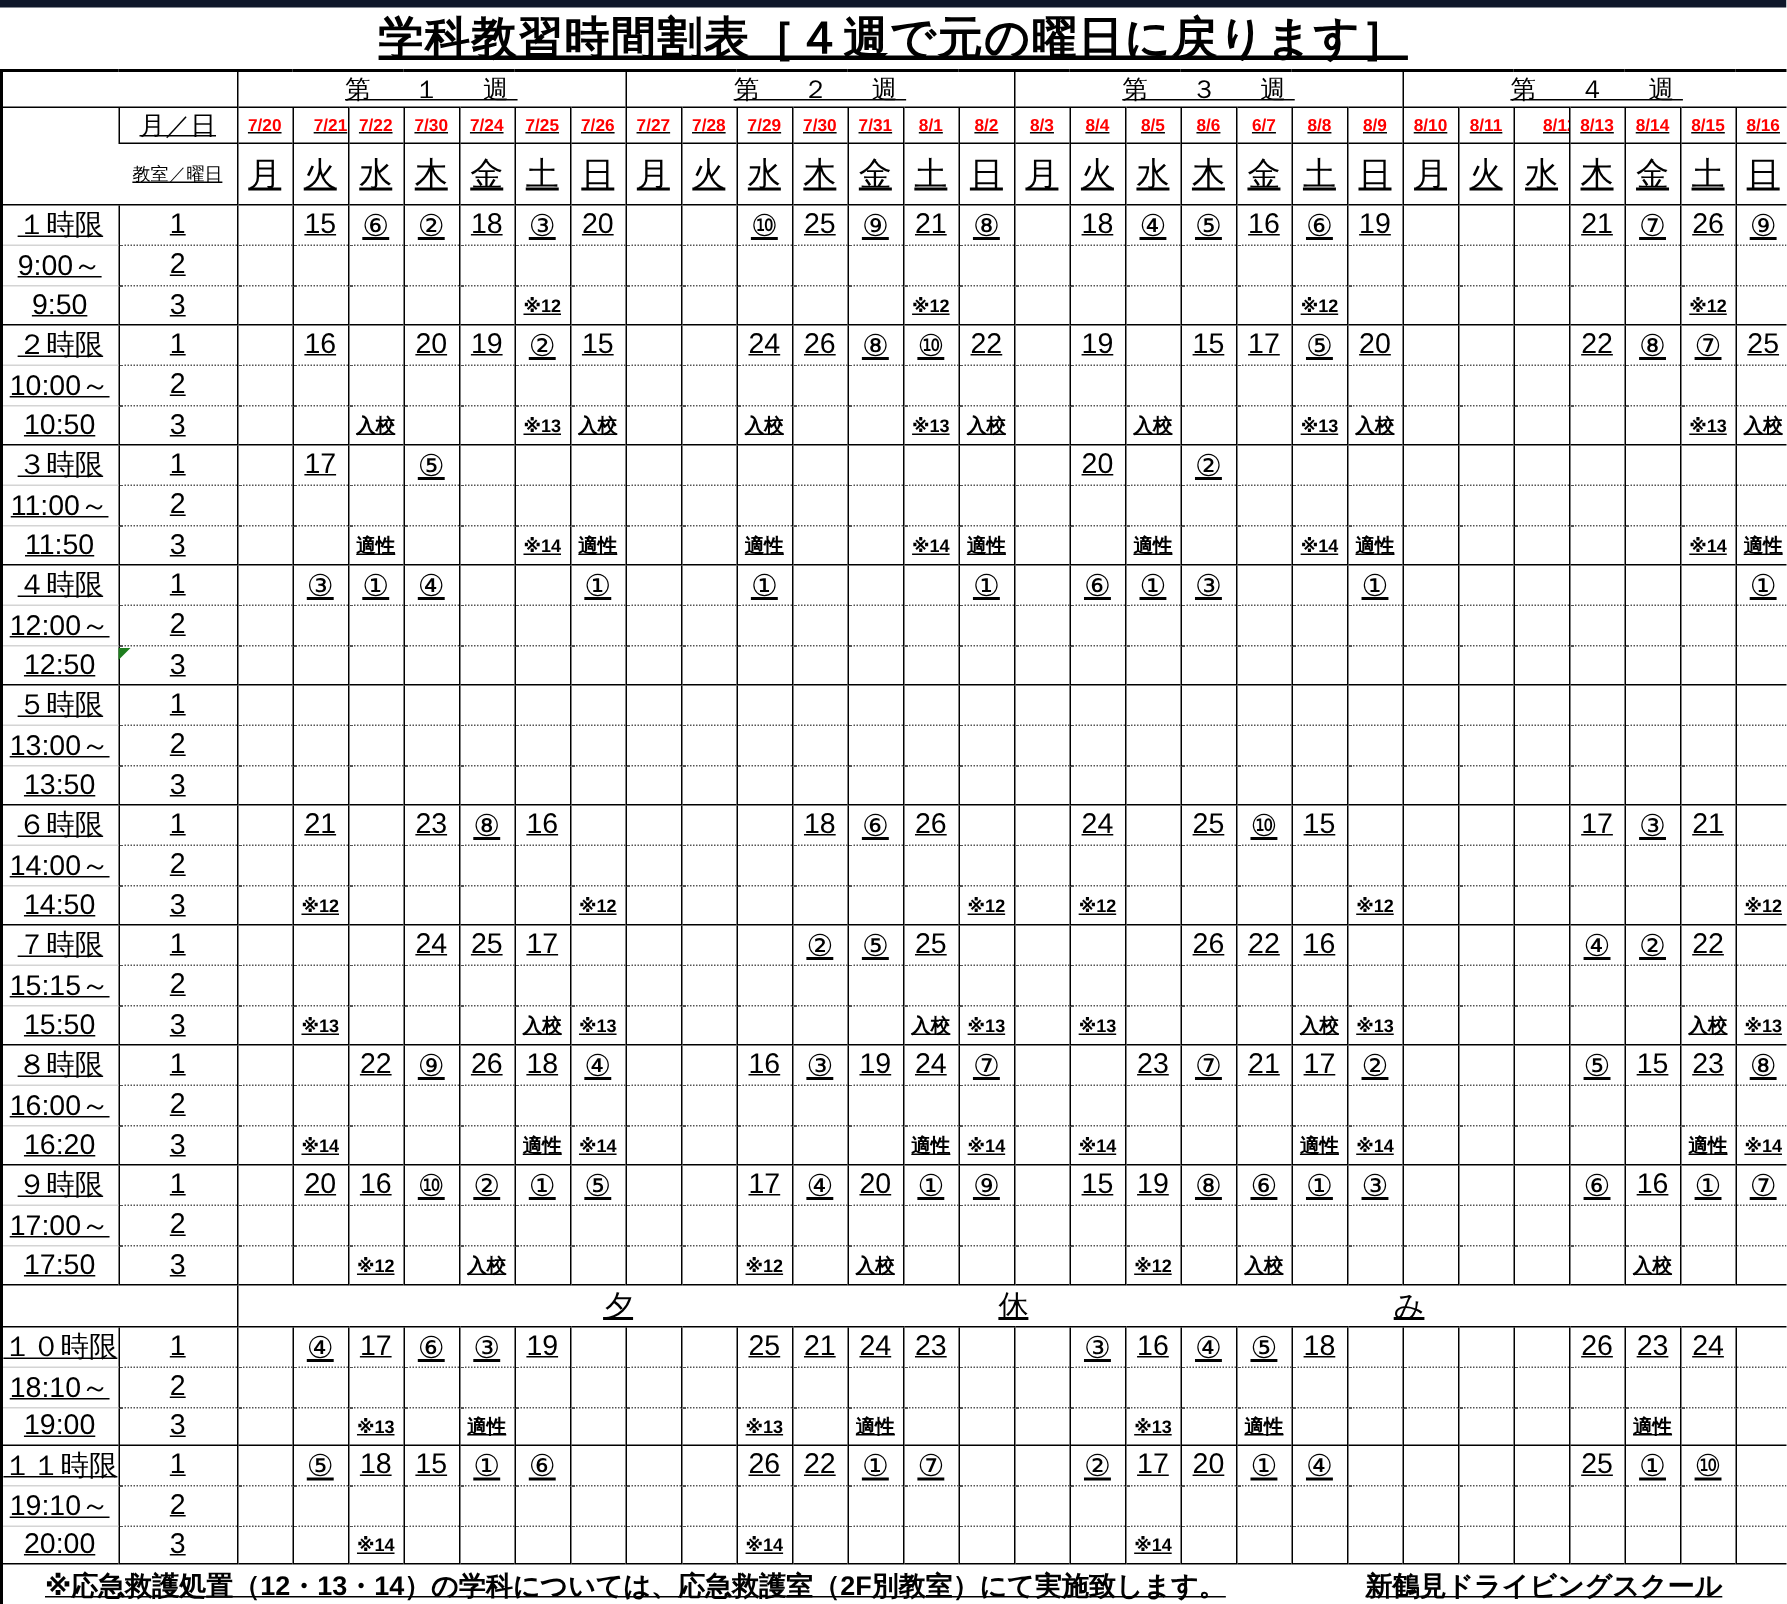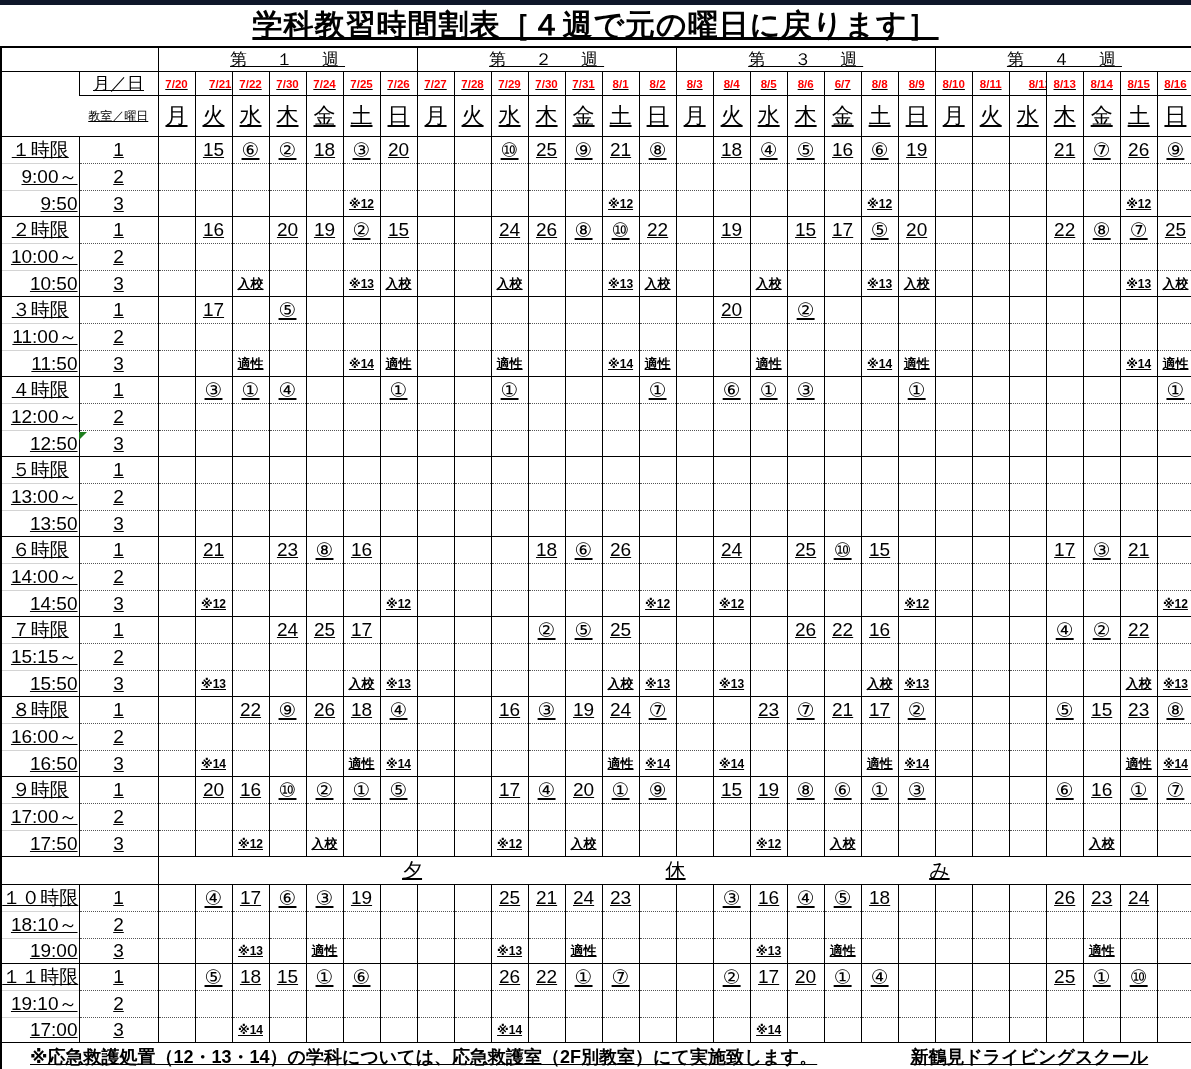--- a/index.html
+++ b/index.html
@@ -17,21 +17,21 @@
   .rw-week{height:21px;} .rw-date{height:21px;} .rw-day{height:41px;}
   .rw-d{height:26px;} .rw-band{height:24px;} .rw-d2{height:25px;} .rw-note{height:29px;}
   .week-label{font-size:17px;letter-spacing:6px;}
   .corner-empty{}
   .md-label{font-size:17px;}
   .rd-label{font-size:12px;}
   .date-cell{font-size:11.5px;font-weight:bold;}
   .day-cell{font-size:22px;}
   .tcol{font-size:19px;}
   .t-name{text-align:center;}
-  .t-time{text-align:right;padding-right:1px;margin-top:35px;}
+  .t-time{text-align:center;padding-right:1px;margin-top:35px;}
   .room-cell{font-size:19px;}
   .c-num{font-size:19px;}
   .c-circ{font-size:20px;}
   .c-note{font-size:12px;font-weight:bold;}
   .c-kanji{font-size:13px;font-weight:bold;letter-spacing:0px;}
   .band-cell{font-size:20px;}
   .band-flex{display:flex;justify-content:space-evenly;align-items:center;width:100%;}
   .note-flex{display:flex;justify-content:space-between;align-items:center;
              padding:0 45px 0 28px;font-size:18px;font-weight:bold;}
   #marker{position:absolute;width:0;height:0;left:79px;top:427px;
@@ -876,21 +876,21 @@
           <td class="c-empty"></td>
           <td class="c-empty"></td>
           <td class="c-empty"></td>
           <td class="c-empty"></td>
           <td class="c-empty"></td>
           <td class="c-empty"></td>
           <td class="c-empty"></td>
           <td class="c-empty"></td>
         </tr>
         <tr class="rw-d dot">
-          <td class="tcol t-time">16:50</td>
+          <td class="tcol t-time">16:20</td>
           <td class="room-cell">3</td>
           <td class="c-empty"></td>
           <td class="c-note">※14</td>
           <td class="c-empty"></td>
           <td class="c-empty"></td>
           <td class="c-empty"></td>
           <td class="c-kanji">適性</td>
           <td class="c-note">※14</td>
           <td class="c-empty"></td>
           <td class="c-empty"></td>
@@ -1174,21 +1174,21 @@
           <td class="c-empty"></td>
           <td class="c-empty"></td>
           <td class="c-empty"></td>
           <td class="c-empty"></td>
           <td class="c-empty"></td>
           <td class="c-empty"></td>
           <td class="c-empty"></td>
           <td class="c-empty"></td>
         </tr>
         <tr class="rw-d2 dot">
-          <td class="tcol t-time">17:00</td>
+          <td class="tcol t-time">20:00</td>
           <td class="room-cell">3</td>
           <td class="c-empty"></td>
           <td class="c-empty"></td>
           <td class="c-note">※14</td>
           <td class="c-empty"></td>
           <td class="c-empty"></td>
           <td class="c-empty"></td>
           <td class="c-empty"></td>
           <td class="c-empty"></td>
           <td class="c-empty"></td>

